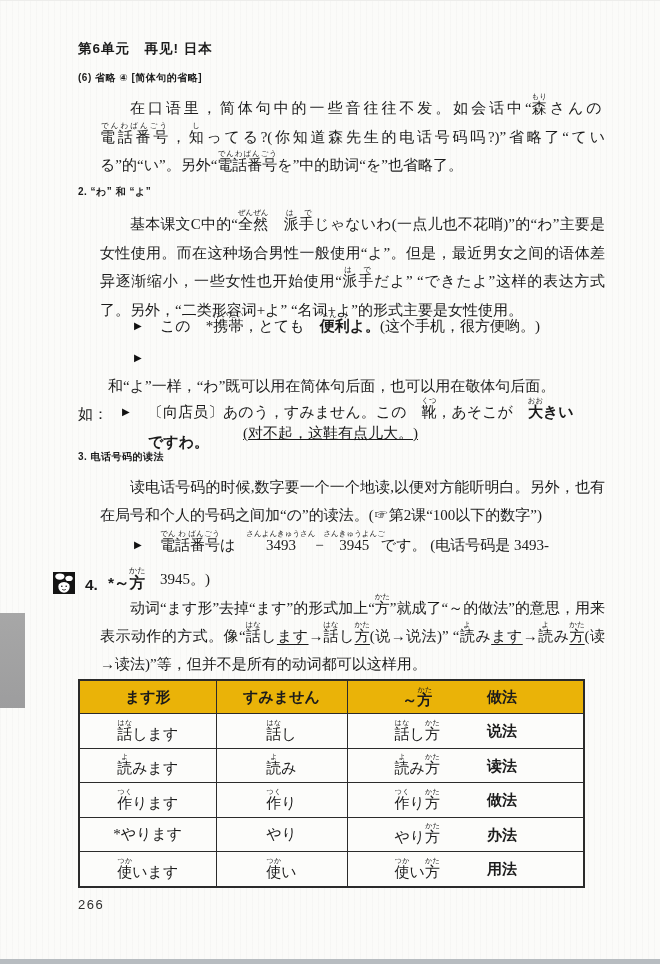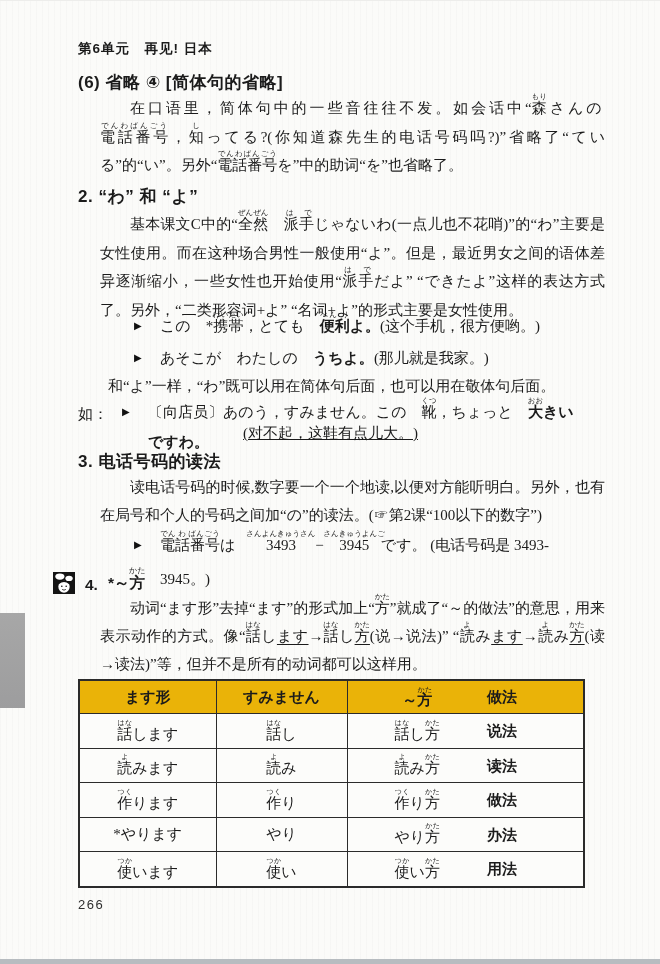--- a/index.html
+++ b/index.html
@@ -5,21 +5,21 @@
   html,body{margin:0;padding:0;}
   body{
     width:660px;height:964px;position:relative;overflow:hidden;
     background:#fbfbf9;
     background-image:repeating-linear-gradient(90deg, rgba(120,120,125,0.035) 0 1px, transparent 1px 6px);
     font-family:"Liberation Serif","DejaVu Serif",serif;
     color:#1b1b1b;
   }
   .abs{position:absolute;left:78px;width:505px;}
   .doc-header{top:40px;font-family:"Liberation Sans","DejaVu Sans",sans-serif;font-weight:bold;font-size:13.5px;letter-spacing:1px;}
-  .sec-title{font-family:"Liberation Sans","DejaVu Sans",sans-serif;font-weight:bold;font-size:17px;letter-spacing:0.5px;}
+  .sec-title{font-family:"Liberation Sans","DejaVu Sans",sans-serif;font-weight:bold;font-size:10px;letter-spacing:0.5px;}
   .para{font-size:15px;line-height:28.5px;text-align:justify;text-indent:2em;margin-left:22px;}
   ruby rt{font-size:7.5px;letter-spacing:0;font-weight:normal;}
   .b{font-weight:bold;}
   .b rt{font-weight:normal;}
   .u{text-decoration:underline;text-underline-offset:3px;}
   .bullet{display:flex;font-size:15px;line-height:30px;}
   .bullet .marker{width:26px;flex:none;font-size:10px;line-height:30px;color:#111;}
   .bullets-indent{padding-left:56px;box-sizing:border-box;}
   .mid-line{font-size:15px;line-height:28px;text-indent:2em;}
   .trans-right{font-size:15px;text-align:center;text-decoration:underline;}
@@ -56,28 +56,27 @@
 
 <div class="abs bullets-indent" style="top:311px;">
   <div class="bullet">
     <span class="marker">▶</span>
     <span><span>この　*</span><ruby>携帯<rt>けいたい</rt></ruby><span>，とても　</span><ruby class="b">便利<rt>べん り</rt></ruby><span class="b">よ。</span><span>(这个手机，很方便哟。)</span></span>
   </div>
 </div>
 <div class="abs bullets-indent" style="top:343px;">
   <div class="bullet">
     <span class="marker">▶</span>
-    <span><span>あそこが　わたしの　</span><span class="b">うちよ。</span><span>(那儿就是我家。)</span></span>
   </div>
 </div>
 <div class="abs mid-line" style="top:372px;">和“よ”一样，“わ”既可以用在简体句后面，也可以用在敬体句后面。如：</div>
 <div class="abs bullets-indent" style="top:397px;padding-left:44px;">
   <div class="bullet">
     <span class="marker">▶</span>
-    <span><span>〔向店员〕あのう，すみません。この　</span><ruby>靴<rt>くつ</rt></ruby><span>，ちょっと　</span><ruby class="b">大<rt>おお</rt></ruby><span class="b">きいですわ。</span></span>
+    <span><span>〔向店员〕あのう，すみません。この　</span><ruby>靴<rt>くつ</rt></ruby><span>，あそこが　</span><ruby class="b">大<rt>おお</rt></ruby><span class="b">きいですわ。</span></span>
   </div>
 </div>
 <div class="abs trans-right" style="top:424px;">(对不起，这鞋有点儿大。)</div>
 
 <div class="abs sec-title" style="top:450px;">3. 电话号码的读法</div>
 <div class="abs para" style="top:473px;line-height:28px;"><span>读电话号码的时候,数字要一个一个地读,以便对方能听明白。另外，也有在局号和个人的号码之间加“の”的读法。(☞第2课“100以下的数字”)</span></div>
 <div class="abs bullets-indent" style="top:528px;">
   <div class="bullet" style="line-height:34px;">
     <span class="marker" style="line-height:34px;">▶</span>
     <span><ruby>電話番号<rt>でん わ ばんごう</rt></ruby><span>は　</span><ruby>3493<rt>さんよんきゅうさん</rt></ruby><span> − </span><ruby>3945<rt>さんきゅうよんご</rt></ruby><span>です。 (电话号码是 3493-3945。)</span></span>

